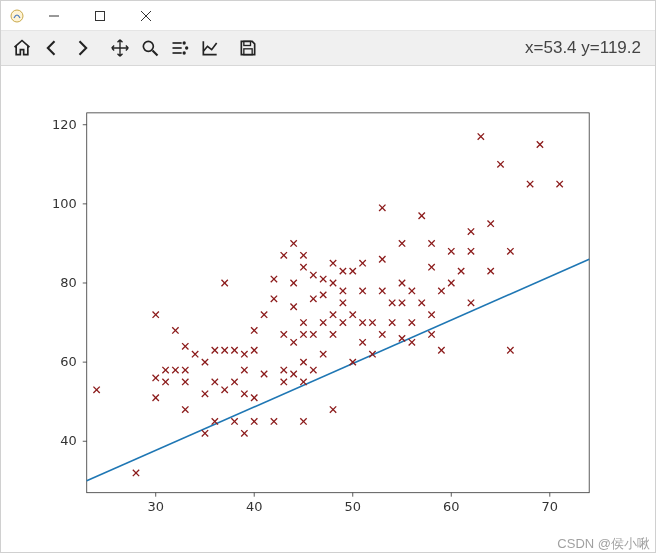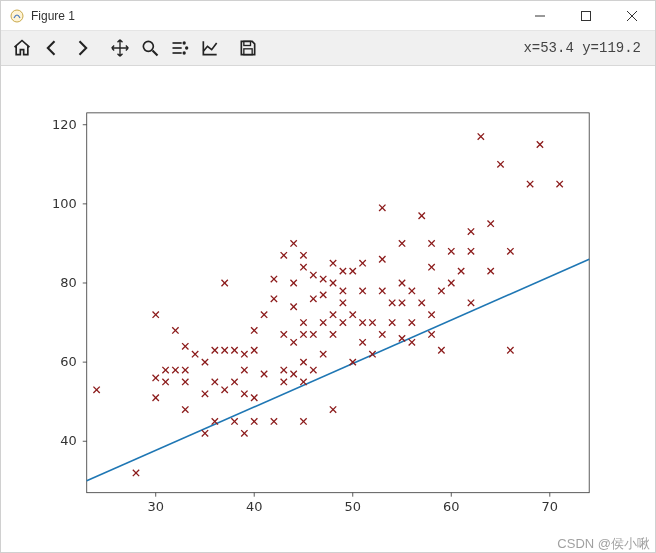--- a/index.html
+++ b/index.html
@@ -48,22 +48,22 @@
   }
   .tbtn {
     width: 30px; height: 30px;
     display: flex; align-items: center; justify-content: center;
     cursor: pointer; border-radius: 2px;
   }
   .tbtn svg { width: 20px; height: 20px; }
   .tspace { width: 8px; }
   .tspacer { flex: 1; }
   .coord {
-    font-family: Liberation Mono, monospace;
-    font-size: 14px;
+    font-family: Liberation Sans, sans-serif;
+    font-size: 17px;
     color: #444;
     padding-right: 8px;
   }
   .canvas-area {
     flex: 1;
     background: #fff;
     position: relative;
   }
   svg.plot { width: 100%; height: 100%; }
   .axis-text {
@@ -88,21 +88,20 @@
 
 <div class="window">
 
   <div class="titlebar">
     <span class="titlebar-icon">
       <svg viewBox="0 0 16 16">
           <circle cx="8" cy="8" r="6" fill="#fff4d6" stroke="#c9a94c" stroke-width="1"></circle>
           <path d="M5 10 Q8 4 11 10" stroke="#4a7abf" stroke-width="1.2" fill="none"></path>
         </svg>
     </span>
-    <span class="titlebar-title">Figure 1</span>
     <div class="winbtn">
       <svg viewBox="0 0 10 10">
           <line x1="0" y1="5" x2="10" y2="5" stroke="#333" stroke-width="1"></line>
         </svg>
     </div>
     <div class="winbtn">
       <svg viewBox="0 0 10 10">
           <rect x="0.5" y="0.5" width="9" height="9" fill="none" stroke="#333" stroke-width="1"></rect>
         </svg>
     </div>

